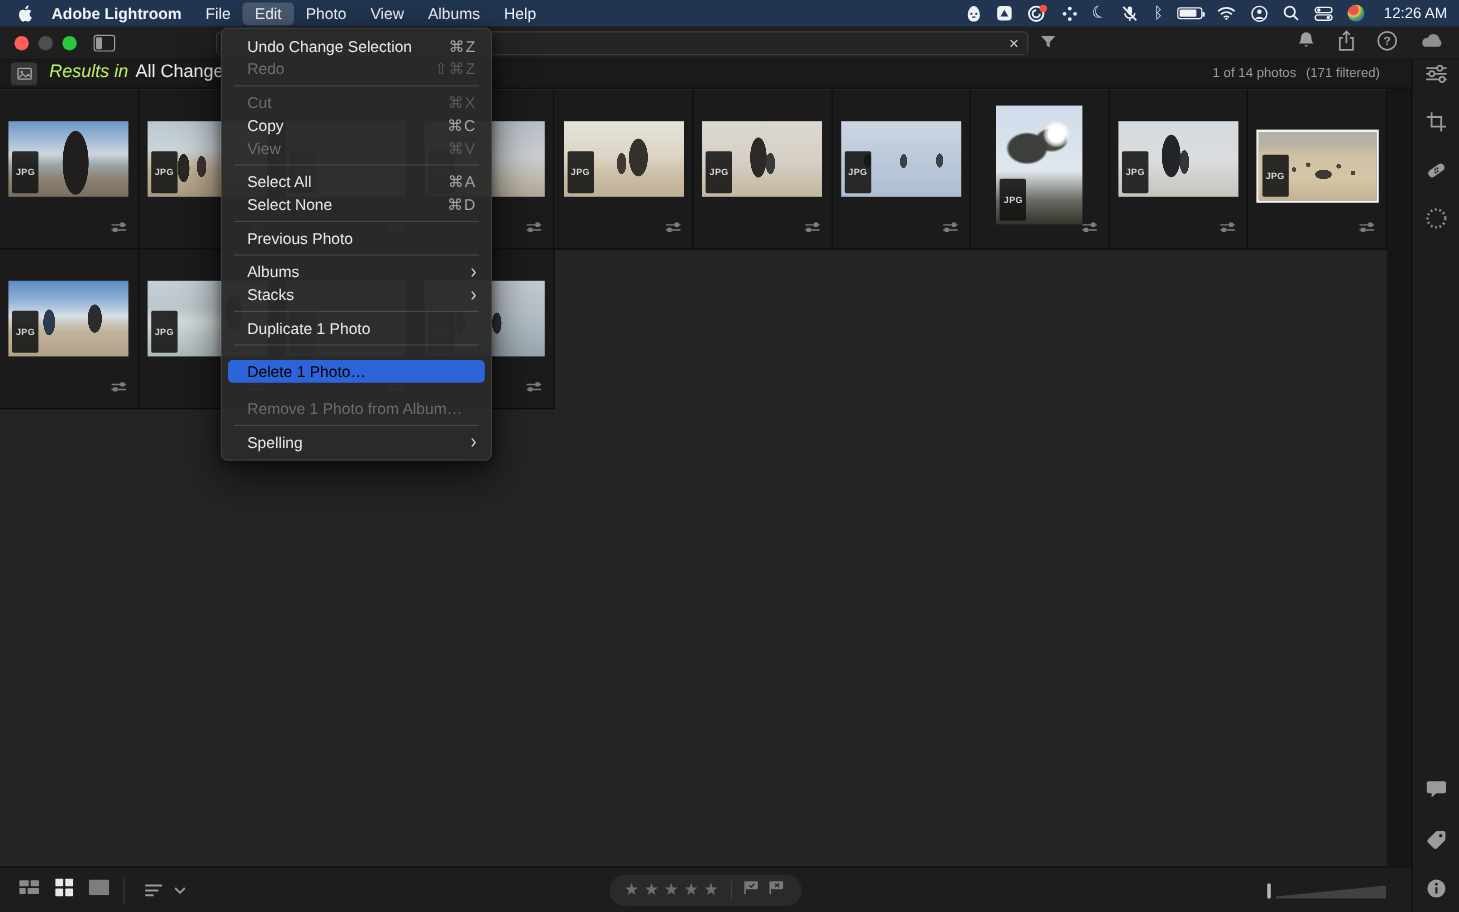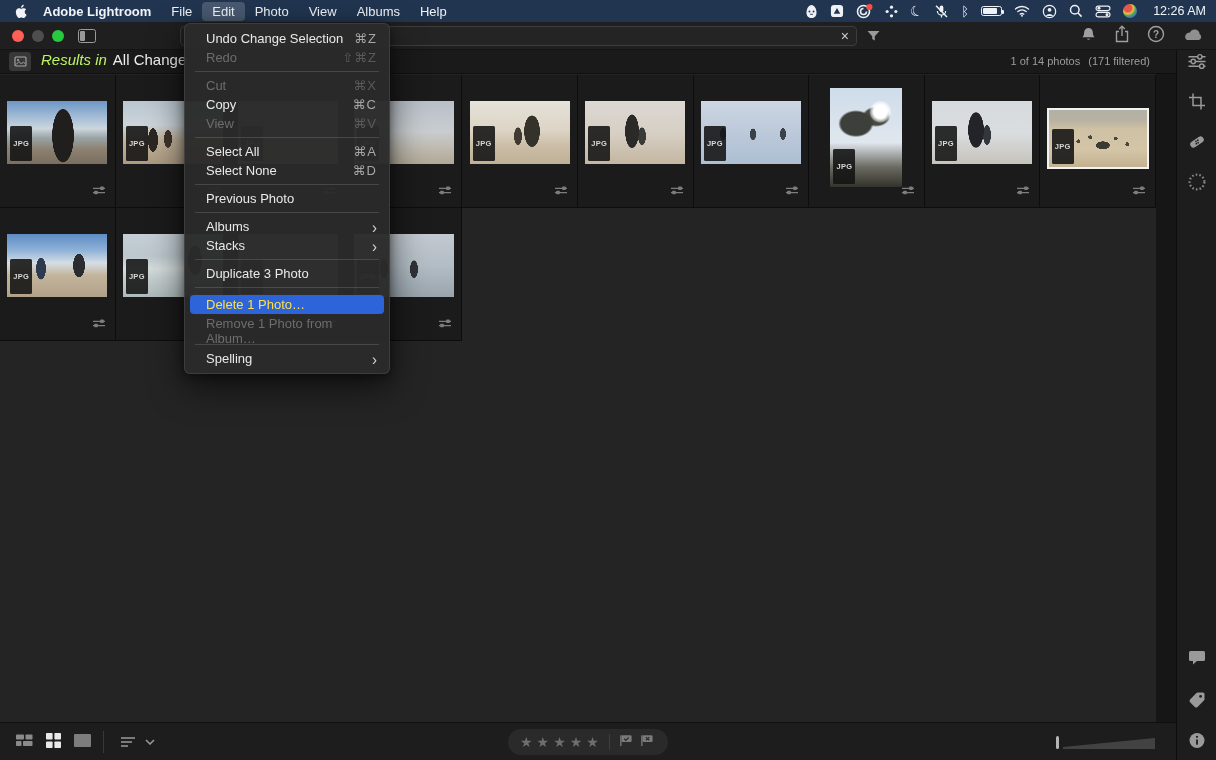--- a/index.html
+++ b/index.html
@@ -94,29 +94,29 @@
     background:#2a2a2a; border-radius:13px; display:flex; align-items:center; padding:0 12px; }
   .stars { display:flex; gap:4px; }
   .star { color:#6e6e6e; font-size:14px; line-height:14px; font-family:"DejaVu Sans",sans-serif; }
   .pill-div { width:1px; height:16px; background:#3e3e3e; margin:0 9px 0 10px; }
   .flags { display:flex; gap:7px; align-items:center; }
   .zoom-handle { position:absolute; right:117px; top:13px; width:3px; height:13px; background:#b5b5b5; border-radius:1.5px; }
   .zoom-wedge { position:absolute; right:21px; top:15px; width:92px; height:11px; background:#424242;
     clip-path:polygon(0 82%, 100% 0, 100% 100%, 0 100%); }
 
   
-  .menu-panel { position:absolute; left:184px; top:23px; width:206px; z-index:70;
+  .menu-panel { position:absolute; left:184px; top:23px; width:226px; z-index:70;
     background:rgba(42,42,42,.97); border:1px solid rgba(255,255,255,.09); border-radius:6px;
     box-shadow:0 12px 34px rgba(0,0,0,.62), 0 2px 8px rgba(0,0,0,.4); padding:5px 0; }
   .menu-item { display:flex; align-items:center; height:19px; padding:0 12px 0 21px; font-size:13px; color:#e9e9e9; }
   .menu-item .mi-short { margin-left:auto; color:#a6a6a6; letter-spacing:1px; }
   .menu-item .mi-arrow { margin-left:auto; color:#d2d2d2; font-size:15px; line-height:15px; transform:scaleY(1.15); }
   .menu-item.disabled { color:#6d6d6d; }
   .menu-item.disabled .mi-short { color:#5a5a5a; }
-  .menu-item.highlighted { background:#2d64da; color:#fde047; border-radius:4px; margin:7px 5px; padding-left:16px; }
+  .menu-item.highlighted { background:#2d64da; color:#000000; border-radius:4px; margin:12px 5px; padding-left:16px; }
   .menu-sep { height:1px; background:rgba(255,255,255,.14); margin:4px 10px; }
 </style>
 </head>
 <body>
 
 <div class="app">
 
   <div class="menubar">
     <span class="apple">
       <svg width="13" height="15" viewBox="0 0 17 20" fill="#f0f3f8">
@@ -575,21 +575,21 @@
         <div class="menu-item">
           <span class="mi-label">Albums</span>
           <span class="mi-arrow">›</span>
         </div>
         <div class="menu-item">
           <span class="mi-label">Stacks</span>
           <span class="mi-arrow">›</span>
         </div>
         <div class="menu-sep"></div>
         <div class="menu-item">
-          <span class="mi-label">Duplicate 3 Photo</span>
+          <span class="mi-label">Duplicate 1 Photo</span>
         </div>
         <div class="menu-sep"></div>
         <div class="menu-item highlighted">
           <span class="mi-label">Delete 1 Photo…</span>
         </div>
         <div class="menu-item disabled">
           <span class="mi-label">Remove 1 Photo from Album…</span>
         </div>
         <div class="menu-sep"></div>
         <div class="menu-item">

